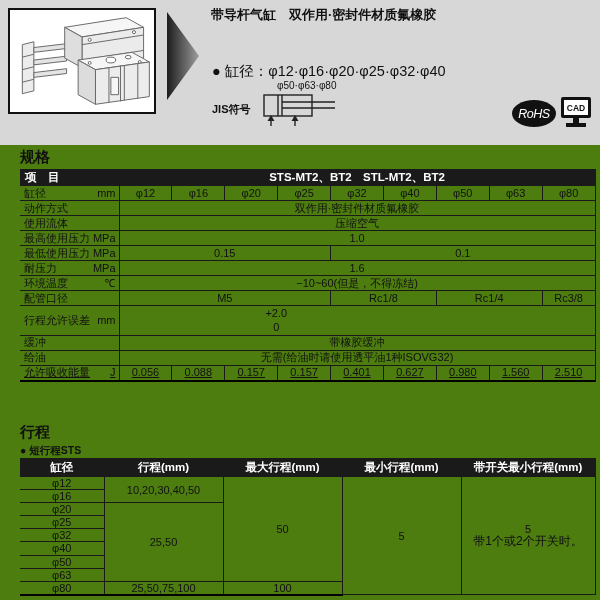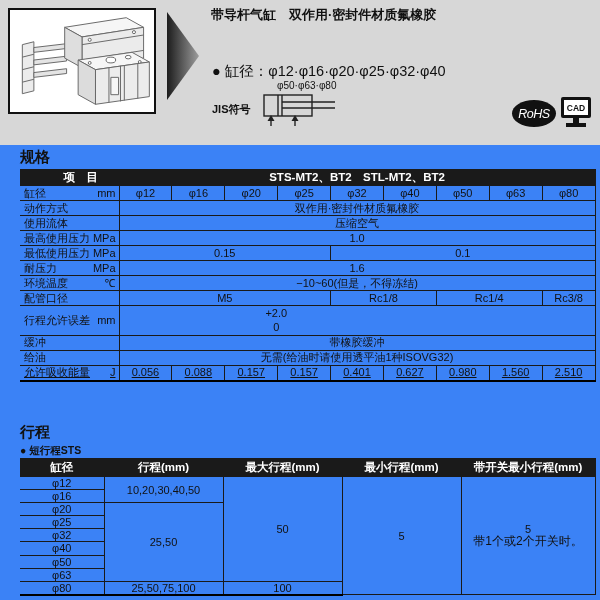--- a/index.html
+++ b/index.html
@@ -1,16 +1,16 @@
 <!DOCTYPE html>
 <html><head>
 <meta charset="utf-8">
 <style>
   html,body { margin:0; padding:0; }
-  .page { position:relative; width:600px; height:600px; background:#3b82f6;
+  .page { position:relative; width:600px; height:600px; background:#4d7c0f;
           font-family:"Liberation Sans", sans-serif; color:#111; overflow:hidden; }
 
   
   .header { position:absolute; left:0; top:0; width:600px; height:145px; background:#d7d7d7; }
   .product-box { position:absolute; left:8px; top:8px; width:148px; height:106px;
                  background:#fff; border:2px solid #111; box-sizing:border-box; }
   .product-box svg { width:100%; height:100%; display:block; }
   .arrow { position:absolute; left:167px; top:12px; }
   .h-sub { position:absolute; left:211px; top:6px; font-size:13px; font-weight:bold; white-space:nowrap; }
   .h-title { position:absolute; left:208px; top:22px; display:flex; align-items:flex-end; white-space:nowrap; }
@@ -32,21 +32,21 @@
   .sec2 { position:absolute; left:20px; top:423px; font-size:15px; font-weight:bold; }
   .sub2 { position:absolute; left:20px; top:444px; font-size:10.5px; font-weight:bold; }
 
   
   table { border-collapse:collapse; table-layout:fixed; }
   .spec { position:absolute; left:20px; top:169px; width:575px; font-size:11px; }
   .spec th, .spec td { border:1px solid #1a1a1a; padding:0; height:14px; line-height:1.15;
                        overflow:hidden; white-space:nowrap; }
   .spec tr > *:first-child { border-left:none; }
   .spec .hdr th { background:#1a1a1a; color:#fff; height:15px; font-size:11.5px; font-weight:bold; }
-  .spec .hdr .item { text-align:center; padding-left:23px; }
+  .spec .hdr .item { text-align:left; padding-left:5px; }
   .lc .lw { display:flex; justify-content:space-between; align-items:center; padding:0 3px 0 4px; }
   .c { text-align:center; }
   .tall td { height:28px; }
   .tol { text-align:center; margin-right:34%; line-height:1.3; }
   .spec tr:last-child td { border-bottom:2px solid #000;text-decoration:underline; }
 
   .stk { position:absolute; left:20px; top:458px; width:575px; font-size:11px; }
   .stk th { background:#1a1a1a; color:#fff; border:1px solid #1a1a1a; height:17px;
             font-size:11.5px; font-weight:bold; padding:0; }
   .stk td { border:1px solid #1a1a1a; padding:0; height:12px; text-align:center;

